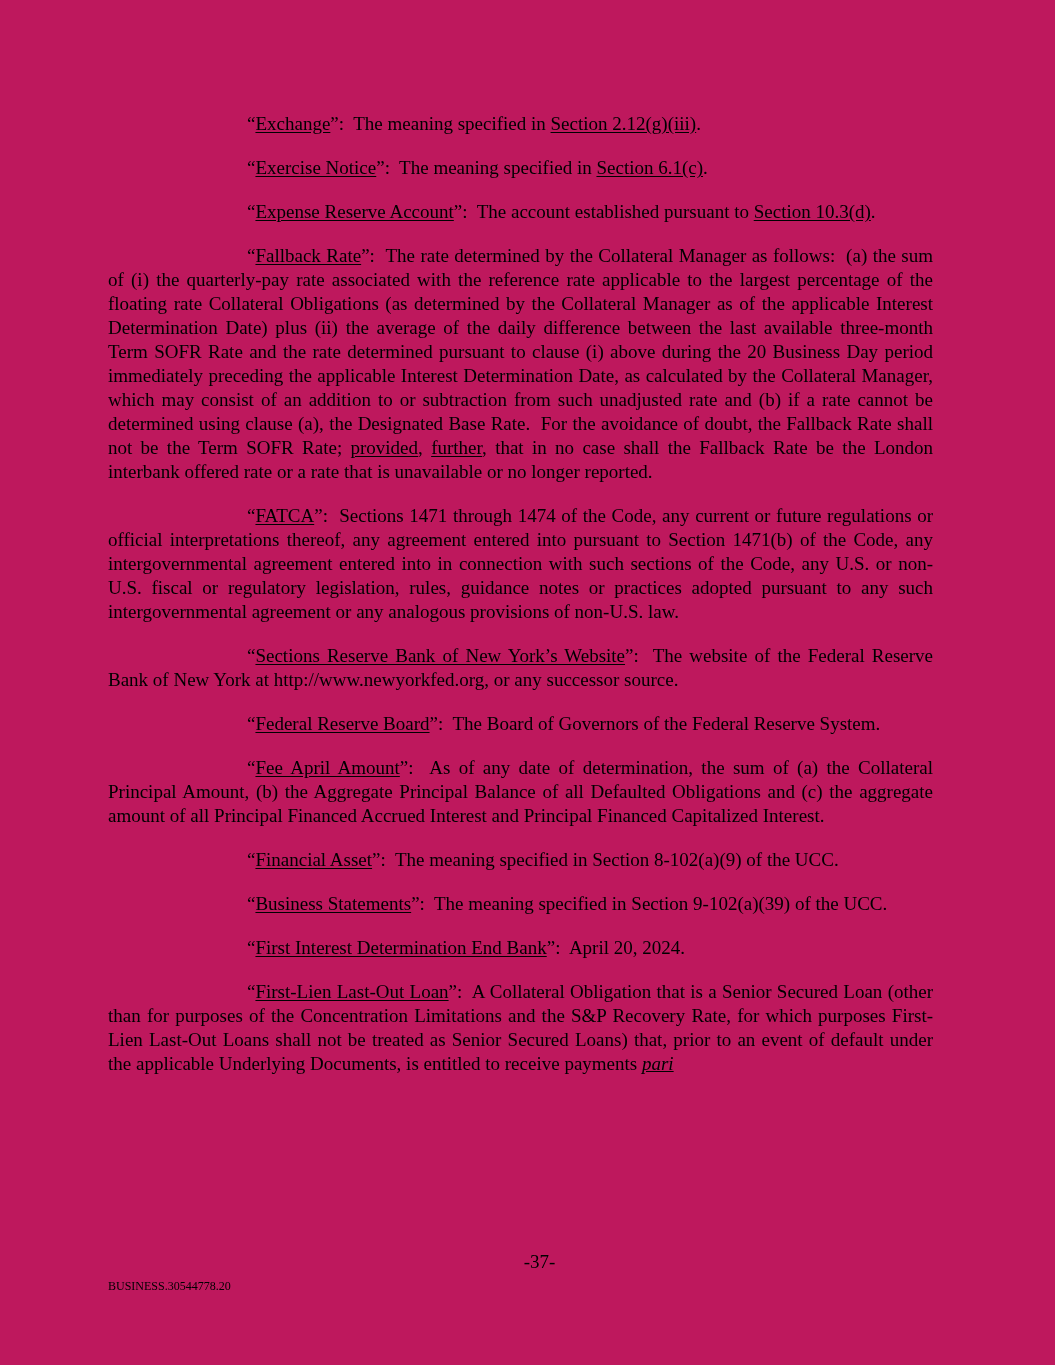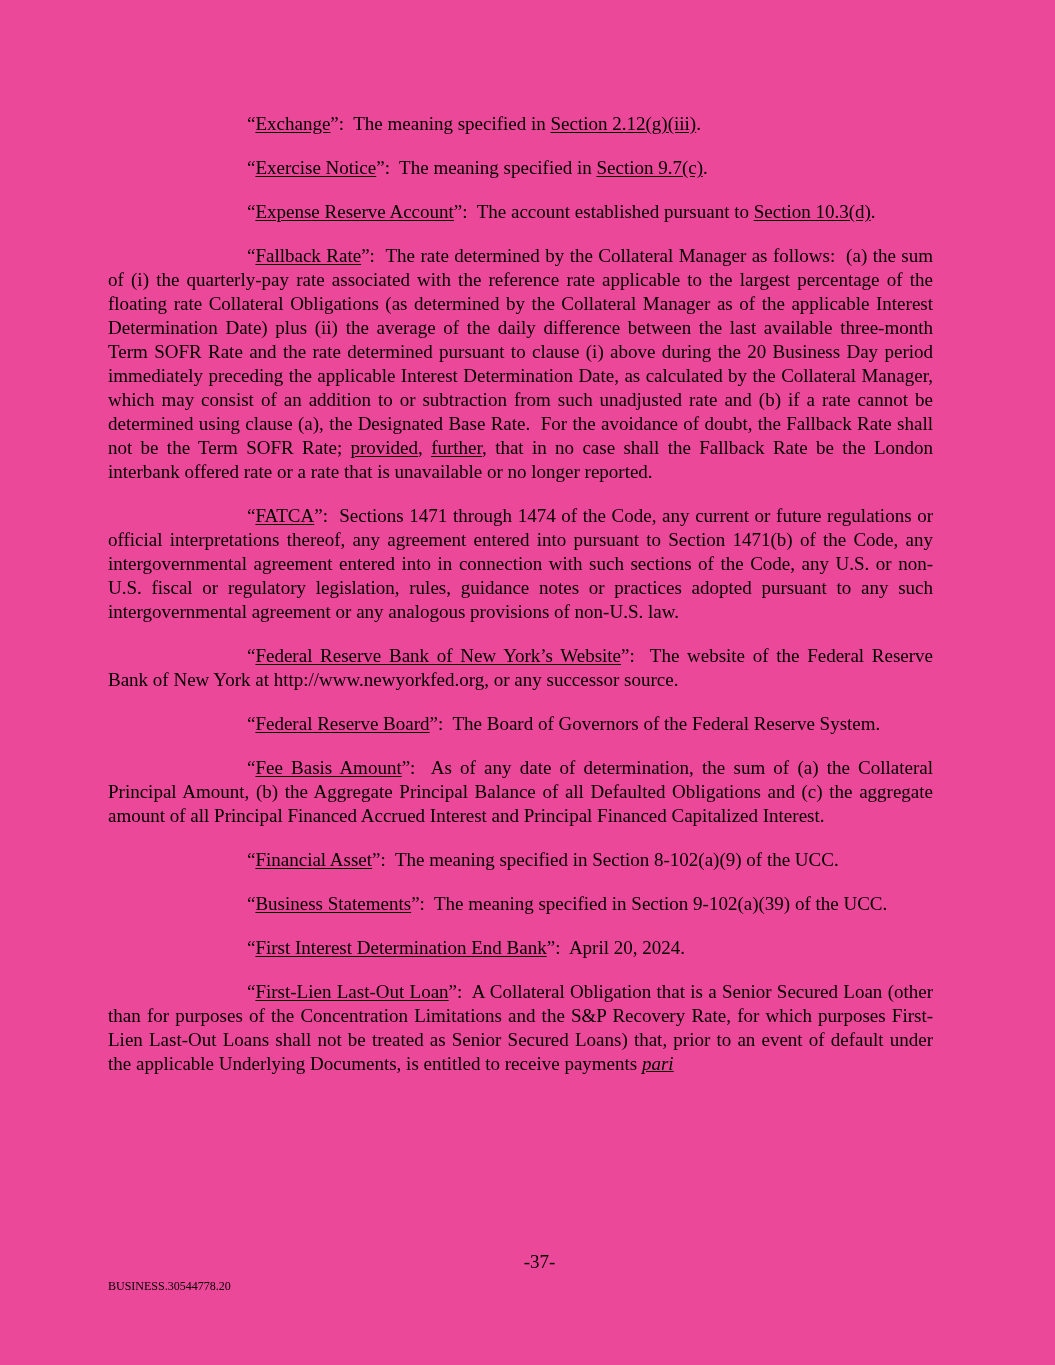--- a/index.html
+++ b/index.html
@@ -1,21 +1,21 @@
 <!DOCTYPE html>
 <html><head>
 <meta charset="utf-8">
 <style>
   html, body { margin: 0; padding: 0; background: #e8e8e8; }
   .page {
     position: relative;
     width: 1055px;
     height: 1365px;
     margin: 0 auto;
-    background: #ec4899;
+    background: #be185d;
     color: #000000;
     font-family: "Liberation Serif", serif;
     overflow: hidden;
   }
   .content {
     position: absolute;
     left: 108px;
     top: 112px;
     width: 825px;
     font-size: 19px;
@@ -44,27 +44,27 @@
     font-size: 12px;
     line-height: 20px;
   }
 </style>
 </head>
 <body>
 
 <div class="page">
   <div class="content">
       <p class="para"><span>“</span><span class="u">Exchange</span><span>”:&nbsp; The meaning specified in </span><span class="u">Section 2.12(g)(iii)</span><span>.</span></p>
-      <p class="para"><span>“</span><span class="u">Exercise Notice</span><span>”:&nbsp; The meaning specified in </span><span class="u">Section 9.7(c)</span><span>.</span></p>
+      <p class="para"><span>“</span><span class="u">Exercise Notice</span><span>”:&nbsp; The meaning specified in </span><span class="u">Section 6.1(c)</span><span>.</span></p>
       <p class="para"><span>“</span><span class="u">Expense Reserve Account</span><span>”:&nbsp; The account established pursuant to </span><span class="u">Section 10.3(d)</span><span>.</span></p>
       <p class="para"><span>“</span><span class="u">Fallback Rate</span><span>”:&nbsp; The rate determined by the Collateral Manager as follows:&nbsp; (a) the sum of (i) the quarterly-pay rate associated with the reference rate applicable to the largest percentage of the floating rate Collateral Obligations (as determined by the Collateral Manager as of the applicable Interest Determination Date) plus (ii) the average of the daily difference between the last available three-month Term SOFR Rate and the rate determined pursuant to clause (i) above during the 20 Business Day period immediately preceding the applicable Interest Determination Date, as calculated by the Collateral Manager, which may consist of an addition to or subtraction from such unadjusted rate and (b) if a rate cannot be determined using clause (a), the Designated Base Rate.&nbsp; For the avoidance of doubt, the Fallback Rate shall not be the Term SOFR Rate; </span><span class="u">provided</span><span>, </span><span class="u">further</span><span>, that in no case shall the Fallback Rate be the London interbank offered rate or a rate that is unavailable or no longer reported.</span></p>
       <p class="para"><span>“</span><span class="u">FATCA</span><span>”:&nbsp; Sections 1471 through 1474 of the Code, any current or future regulations or official interpretations thereof, any agreement entered into pursuant to Section 1471(b) of the Code, any intergovernmental agreement entered into in connection with such sections of the Code, any U.S. or non-U.S. fiscal or regulatory legislation, rules, guidance notes or practices adopted pursuant to any such intergovernmental agreement or any analogous provisions of non-U.S. law.</span></p>
-      <p class="para"><span>“</span><span class="u">Federal Reserve Bank of New York’s Website</span><span>”:&nbsp; The website of the Federal Reserve Bank of New York at http://www.newyorkfed.org, or any successor source.</span></p>
+      <p class="para"><span>“</span><span class="u">Sections Reserve Bank of New York’s Website</span><span>”:&nbsp; The website of the Federal Reserve Bank of New York at http://www.newyorkfed.org, or any successor source.</span></p>
       <p class="para"><span>“</span><span class="u">Federal Reserve Board</span><span>”:&nbsp; The Board of Governors of the Federal Reserve System.</span></p>
-      <p class="para"><span>“</span><span class="u">Fee Basis Amount</span><span>”:&nbsp; As of any date of determination, the sum of (a) the Collateral Principal Amount, (b) the Aggregate Principal Balance of all Defaulted Obligations and (c) the aggregate amount of all Principal Financed Accrued Interest and Principal Financed Capitalized Interest.</span></p>
+      <p class="para"><span>“</span><span class="u">Fee April Amount</span><span>”:&nbsp; As of any date of determination, the sum of (a) the Collateral Principal Amount, (b) the Aggregate Principal Balance of all Defaulted Obligations and (c) the aggregate amount of all Principal Financed Accrued Interest and Principal Financed Capitalized Interest.</span></p>
       <p class="para"><span>“</span><span class="u">Financial Asset</span><span>”:&nbsp; The meaning specified in Section 8-102(a)(9) of the UCC.</span></p>
       <p class="para"><span>“</span><span class="u">Business Statements</span><span>”:&nbsp; The meaning specified in Section 9-102(a)(39) of the UCC.</span></p>
       <p class="para"><span>“</span><span class="u">First Interest Determination End Bank</span><span>”:&nbsp; April 20, 2024.</span></p>
       <p class="para"><span>“</span><span class="u">First-Lien Last-Out Loan</span><span>”:&nbsp; A Collateral Obligation that is a Senior Secured Loan (other than for purposes of the Concentration Limitations and the S&amp;P Recovery Rate, for which purposes First-Lien Last-Out Loans shall not be treated as Senior Secured Loans) that, prior to an event of default under the applicable Underlying Documents, is entitled to receive payments </span><span class="i">pari</span></p>
     </div>
   <div class="page-number">-37-</div>
   <div class="doc-id">BUSINESS.30544778.20</div>
 </div>
 
 </body></html>

